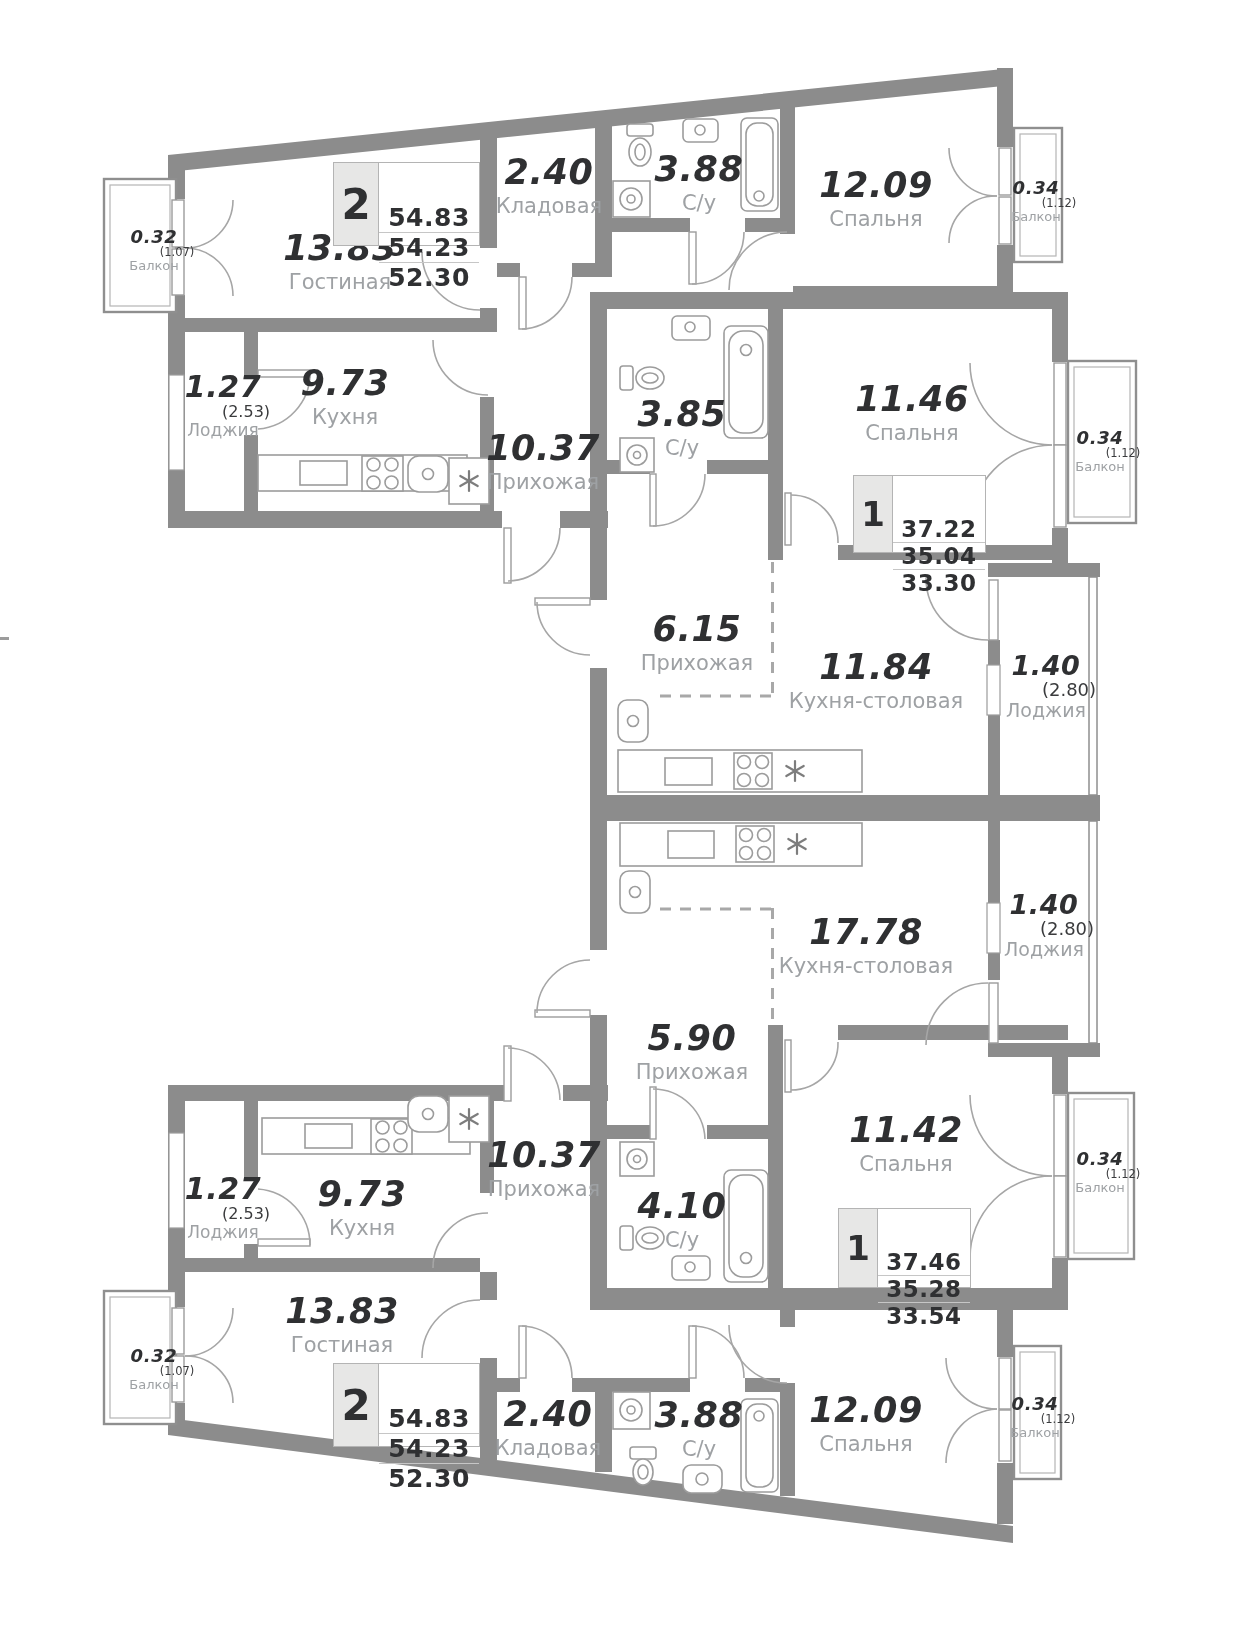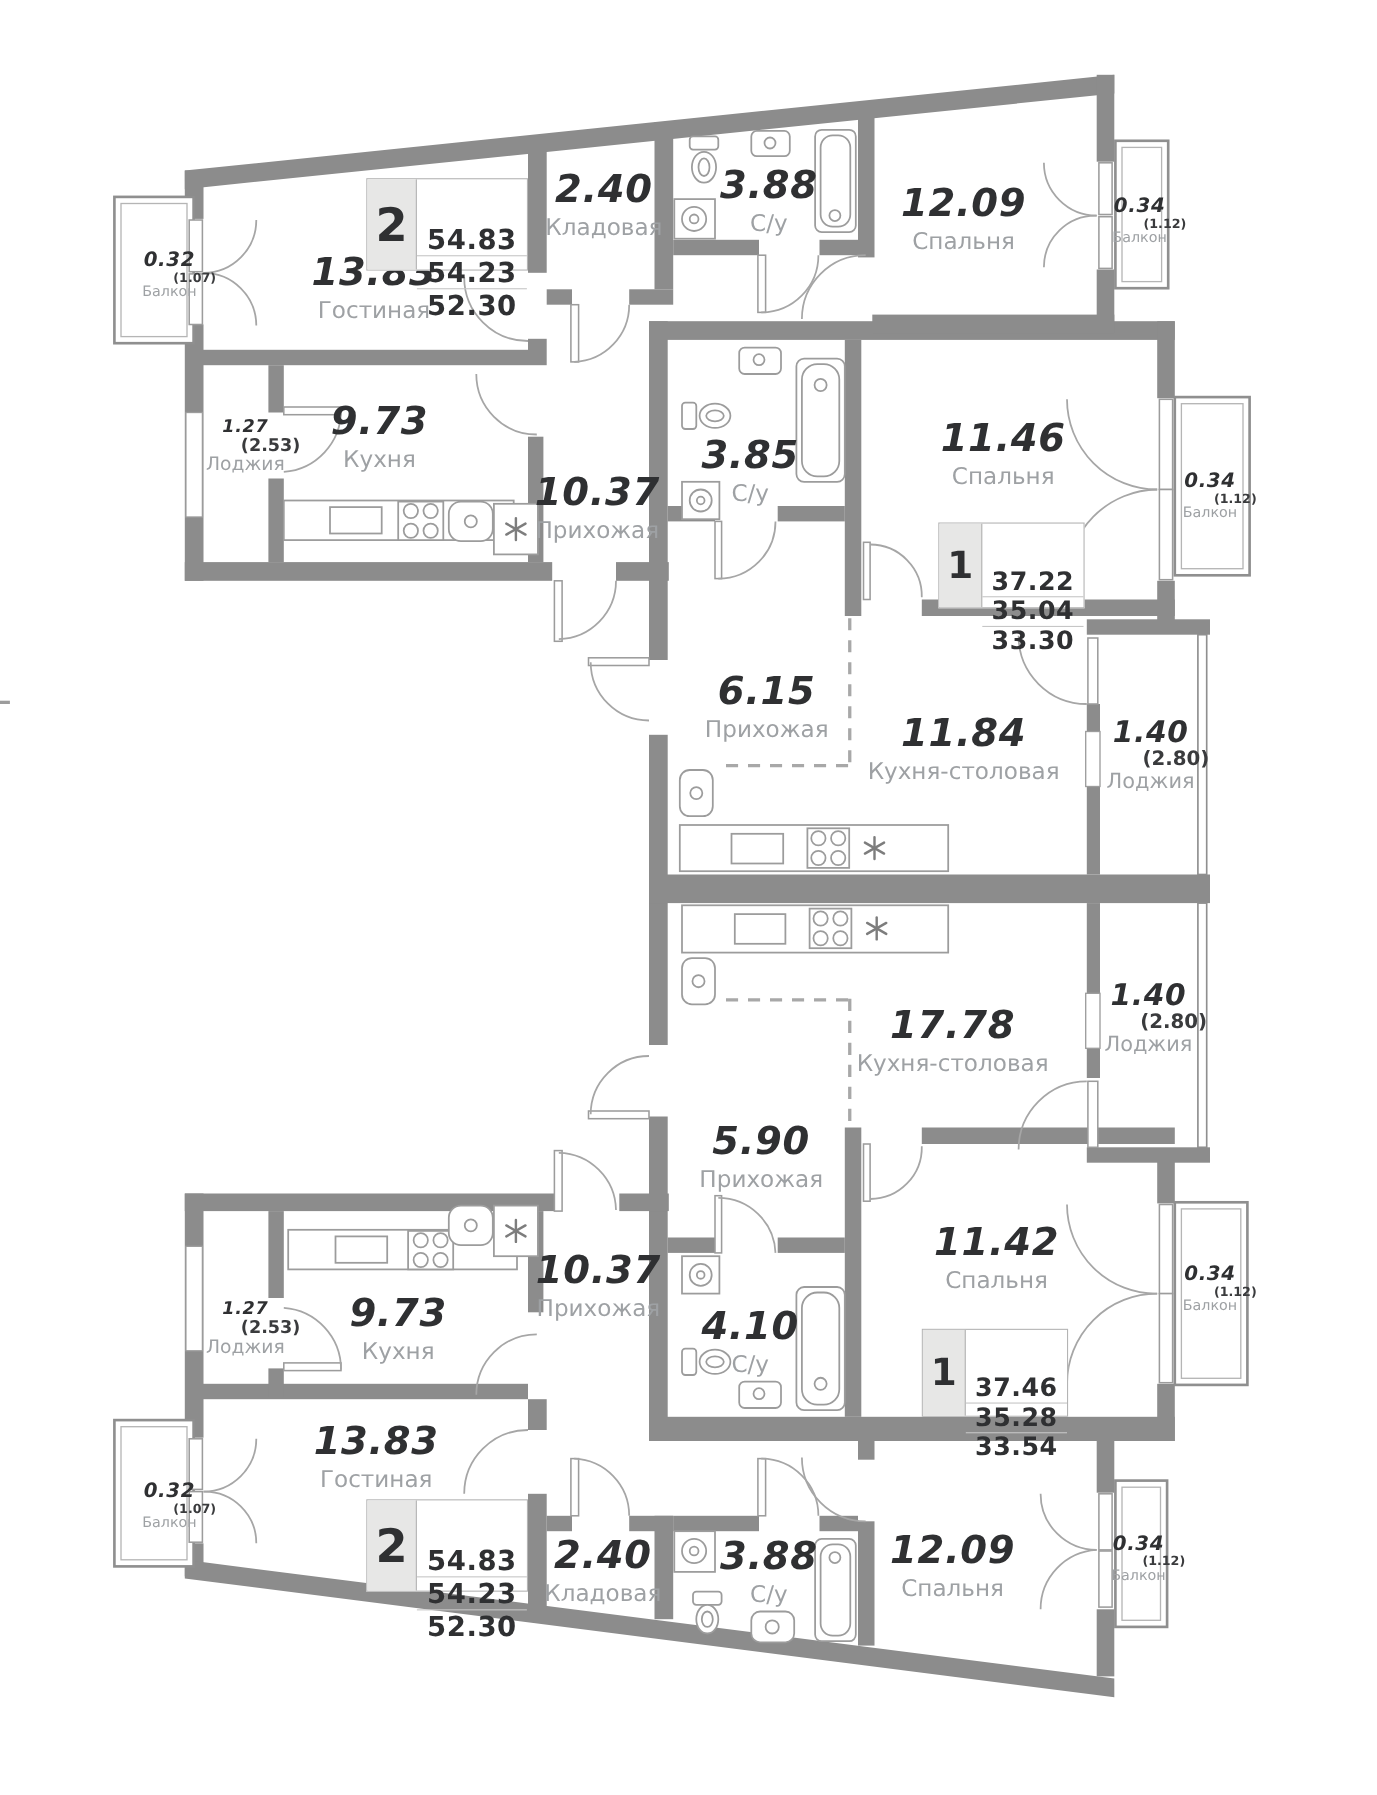--- a/index.html
+++ b/index.html
@@ -2,28 +2,28 @@
 <html><head>
 <meta charset="utf-8">
 <style>
   html,body{margin:0;padding:0;background:#ffffff;}
   #stage{position:relative;width:1252px;height:1632px;background:#fff;overflow:hidden;
          font-family:"DejaVu Sans",sans-serif;}
   #plan-svg{position:absolute;left:0;top:0;}
   
   .lbl{position:absolute;transform:translate(-50%,-50%);text-align:center;line-height:1.08;white-space:nowrap;}
   .lbl .num{font-weight:700;color:#2f3032;letter-spacing:.6px;font-style:italic;}
-  .lbl .sub{font-weight:700;color:#3a3b3d;margin-left:46px;}
+  .lbl .sub{font-weight:400;color:#3a3b3d;margin-left:46px;}
   .lbl .name{color:#9ea1a4;}
   .sz-l .num{font-size:35px;}
   .sz-l .name{font-size:21px;margin-top:3px;}
   .sz-m .num{font-size:27px;}
   .sz-m .sub{font-size:18px;}
   .sz-m .name{font-size:19px;}
-  .sz-ml .num{font-size:16px;}
+  .sz-ml .num{font-size:30px;}
   .sz-ml .sub{font-size:16px;}
   .sz-ml .name{font-size:17px;}
   .sz-s .num{font-size:18px;}
   .sz-s .sub{font-size:11.5px;}
   .sz-s .name{font-size:13px;}
   
   .tbl{position:absolute;display:flex;background:#fff;border:1px solid #b4b4b4;box-sizing:border-box;}
   .tbl .cellnum{background:#e7e7e6;border-right:1px solid #b4b4b4;display:flex;align-items:center;justify-content:center;font-weight:700;color:#2f3032;}
   .tbl .rows{flex:1;display:flex;flex-direction:column;margin-top:40px;}
   .tbl .rows div{flex:1;display:flex;align-items:center;justify-content:center;font-weight:700;color:#2f3032;border-bottom:1px solid #c6c6c6;letter-spacing:.5px;}

